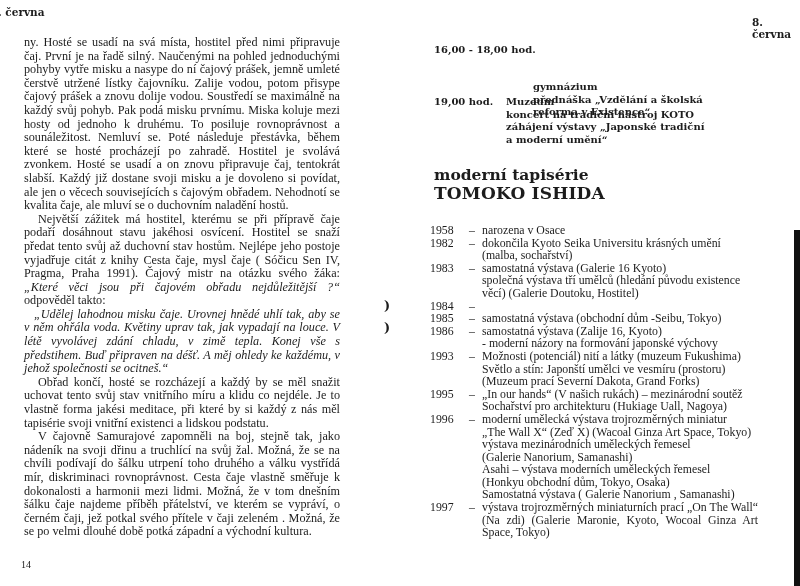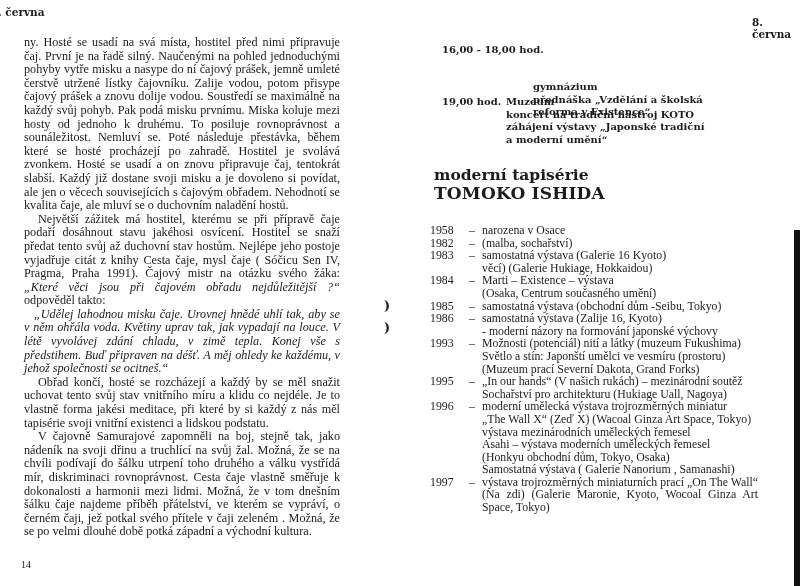--- a/index.html
+++ b/index.html
@@ -12,21 +12,21 @@
   .rh { left:352px; top:16px; }
   .body-text { position:absolute; left:24px; top:36px; width:316px; font-family:"Liberation Serif", serif; font-size:12.2px; line-height:13.6px; text-align:justify; }
   .body-text p { margin:0; text-indent:0; }
   .body-text p.indent { text-indent:14px; }
   .body-text p.quote { font-style:italic; text-indent:10px; }
   .body-text .it { font-style:italic; }
   .pagenum { position:absolute; font-family:"Liberation Serif", serif; font-size:10px;margin-left:15px; }
   .pn-left { left:6px; top:559px; }
   .pn-right { left:382px; top:564px; }
   .sched { position:absolute; font-family:"DejaVu Serif", serif; font-weight:bold; font-size:10px; line-height:12.6px; }
-  .sched .time { position:absolute; left:8px; top:0; white-space:nowrap; }
+  .sched .time { position:absolute; left:0; top:0; white-space:nowrap; }
   .sched .desc { position:absolute; white-space:nowrap; }
   .s1 { left:34px; top:44px; }
   .s1 .desc { left:99px;margin-top:37px; }
   .s2 { left:34px; top:96px; }
   .s2 .desc { left:72px; }
   .heading { position:absolute; left:34px; top:166px; font-family:"DejaVu Serif", serif; font-weight:bold; font-size:15.5px; line-height:18px; }
   .heading .title2 { font-size:17px; letter-spacing:0.2px; }
   .cv { position:absolute; left:30px; top:224px; width:328px; font-family:"Liberation Serif", serif; font-size:11.8px; line-height:12.6px; }
   .cv-row { display:flex; }
   .cv-year { width:32px; flex:none; }
@@ -89,38 +89,36 @@
         <div class="cv-year">1958</div>
         <div class="cv-dash">–</div>
         <div class="cv-lines">
           <div>narozena v Osace</div>
         </div>
       </div>
       <div class="cv-row">
         <div class="cv-year">1982</div>
         <div class="cv-dash">–</div>
         <div class="cv-lines">
+          <div>dokončila Kyoto Seika Universitu krásných umění</div>
           <div>(malba, sochařství)</div>
         </div>
       </div>
       <div class="cv-row">
         <div class="cv-year">1983</div>
         <div class="cv-dash">–</div>
         <div class="cv-lines">
           <div>samostatná výstava (Galerie 16 Kyoto)</div>
-          <div>věcí) (Galerie Hukiage, Hokkaidou)</div>
+          <div>společná výstava tří umělců (hledání původu existence</div>
+          <div>věcí) (Galerie Doutoku, Hostitel)</div>
         </div>
       </div>
       <div class="cv-row">
         <div class="cv-year">1984</div>
         <div class="cv-dash">–</div>
-        <div class="cv-lines">
-          <div>Marti – Existence – výstava</div>
-          <div>(Osaka, Centrum současného umění)</div>
-        </div>
       </div>
       <div class="cv-row">
         <div class="cv-year">1985</div>
         <div class="cv-dash">–</div>
         <div class="cv-lines">
           <div>samostatná výstava (obchodní dům -Seibu, Tokyo)</div>
         </div>
       </div>
       <div class="cv-row">
         <div class="cv-year">1986</div>
@@ -147,20 +145,21 @@
           <div>Sochařství pro architekturu (Hukiage Uall, Nagoya)</div>
         </div>
       </div>
       <div class="cv-row">
         <div class="cv-year">1996</div>
         <div class="cv-dash">–</div>
         <div class="cv-lines">
           <div>moderní umělecká výstava trojrozměrných miniatur</div>
           <div>„The Wall X“ (Zeď X) (Wacoal Ginza Art Space, Tokyo)</div>
           <div>výstava mezinárodních uměleckých řemesel</div>
+          <div>(Galerie Nanorium, Samanashi)</div>
           <div>Asahi – výstava moderních uměleckých řemesel</div>
           <div>(Honkyu obchodní dům, Tokyo, Osaka)</div>
           <div>Samostatná výstava ( Galerie Nanorium , Samanashi)</div>
         </div>
       </div>
       <div class="cv-row">
         <div class="cv-year">1997</div>
         <div class="cv-dash">–</div>
         <div class="cv-lines">
           <div class="just">výstava trojrozměrných miniaturních prací „On The Wall“ (Na zdi) (Galerie Maronie, Kyoto, Wocoal Ginza Art Space, Tokyo)</div>

